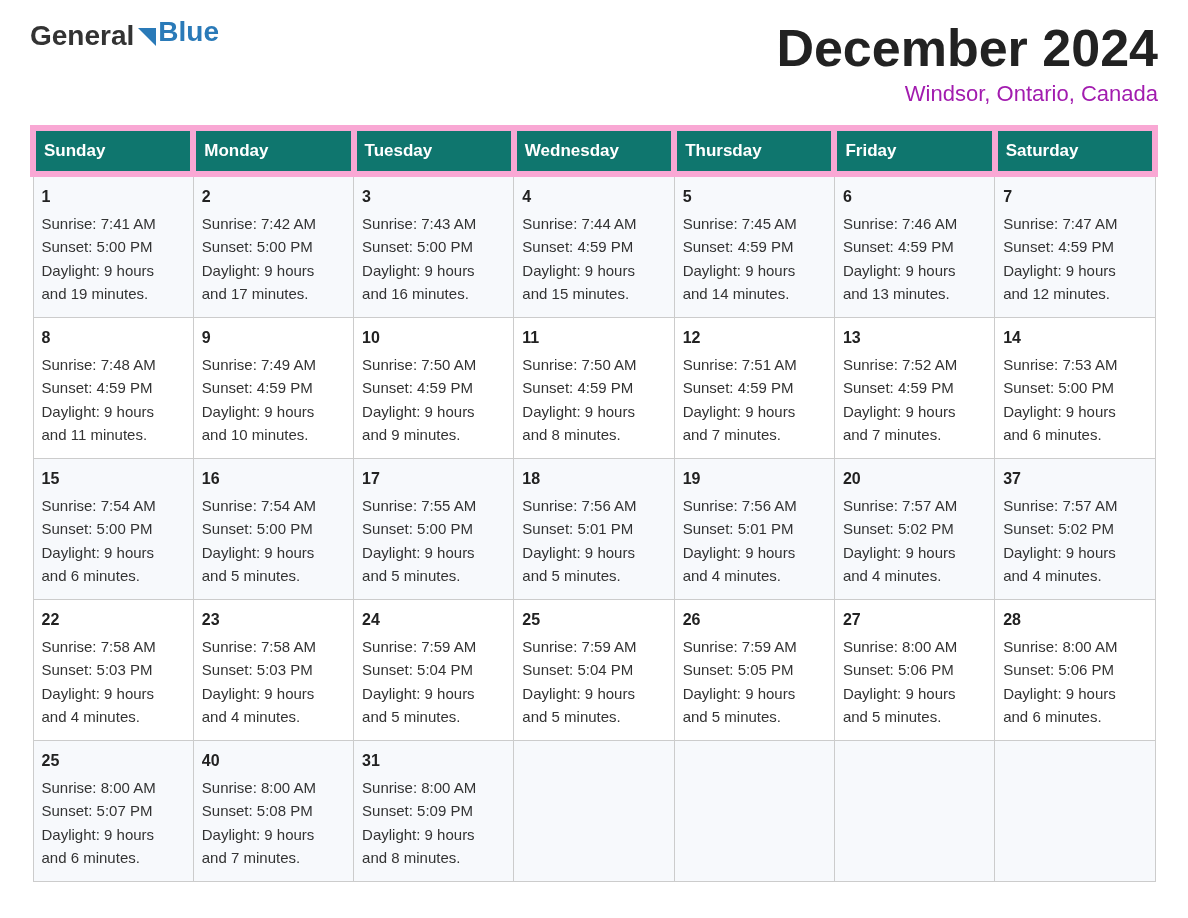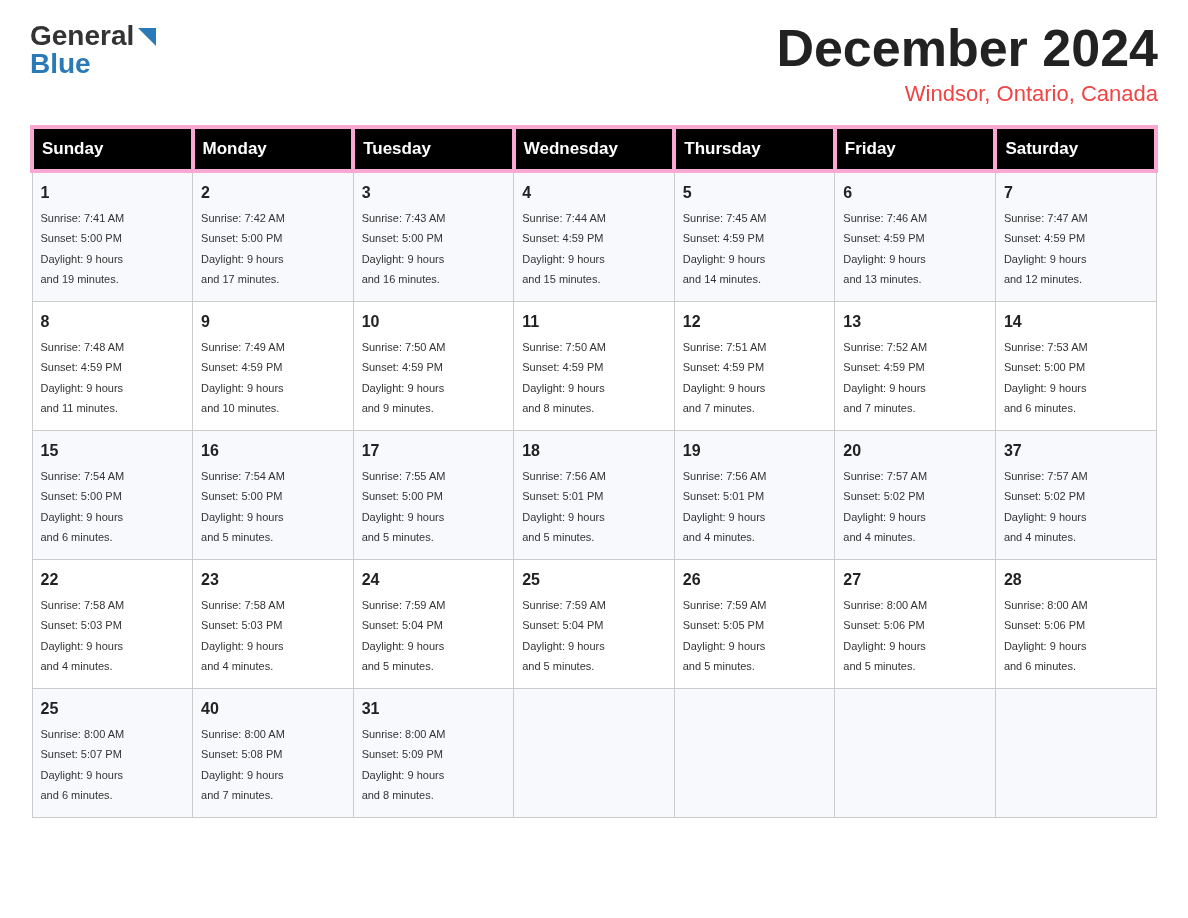--- a/index.html
+++ b/index.html
@@ -25,73 +25,73 @@
     }
     .month-title {
       font-size: 52px;
       font-weight: bold;
       color: #222;
       line-height: 1.1;
       margin-left: 20px;
     }
     .location-title {
       font-size: 22px;
-      color: #ef4444;
+      color: #a21caf;
       margin-top: 4px;
     }
     table {
       width: 100%;
       border-collapse: collapse;
       table-layout: fixed;
     }
     thead tr th {
-      background-color: #000000;
+      background-color: #0f766e;
       color: #fff;
       font-size: 17px;
       font-weight: bold;
       padding: 10px 8px;
       text-align: left;
-      border: 4px solid #f9a8d4;
+      border: 6px solid #f9a8d4;
     }
     tbody tr td {
       vertical-align: top;
       padding: 8px 8px 12px 8px;
       border: 1px solid #ccc;
       font-size: 13.5px;
       color: #222;
       min-height: 100px;
       line-height: 1.5;
     }
     tbody tr td .day-number {
       font-size: 16px;
       font-weight: bold;
       display: block;
       margin-bottom: 3px;
     }
     tbody tr td .day-info {
-      font-size: 11px;
+      font-size: 15px;
       color: #333;
       line-height: 1.55;
     }
     tbody tr:nth-child(odd) td {
       background-color: #f7f9fc;
     }
     tbody tr:nth-child(even) td {
       background-color: #ffffff;
     }
     .empty-cell {
       background-color: #f7f9fc !important;
     }
   </style>
 </head>
 <body>
 
 <div class="header">
   <div class="logo">
-    <div style="display:flex; flex-direction:column; align-items:flex-start;">
+    <div style="display:flex; align-items:flex-start;">
       <div style="display:flex; align-items:center;">
         <span style="font-size:28px; font-weight:bold; color:#333; font-family:Arial,sans-serif;">General</span>
 
         <svg width="22" height="22" viewBox="0 0 22 22" style="margin-left:2px; margin-top:2px;">
           <polygon points="2,2 20,2 20,20" fill="#2a7ab8"></polygon>
         </svg>
       </div>
       <span style="font-size:28px; font-weight:bold; color:#2a7ab8; font-family:Arial,sans-serif; margin-top:-4px;">Blue</span>
     </div>
   </div>

